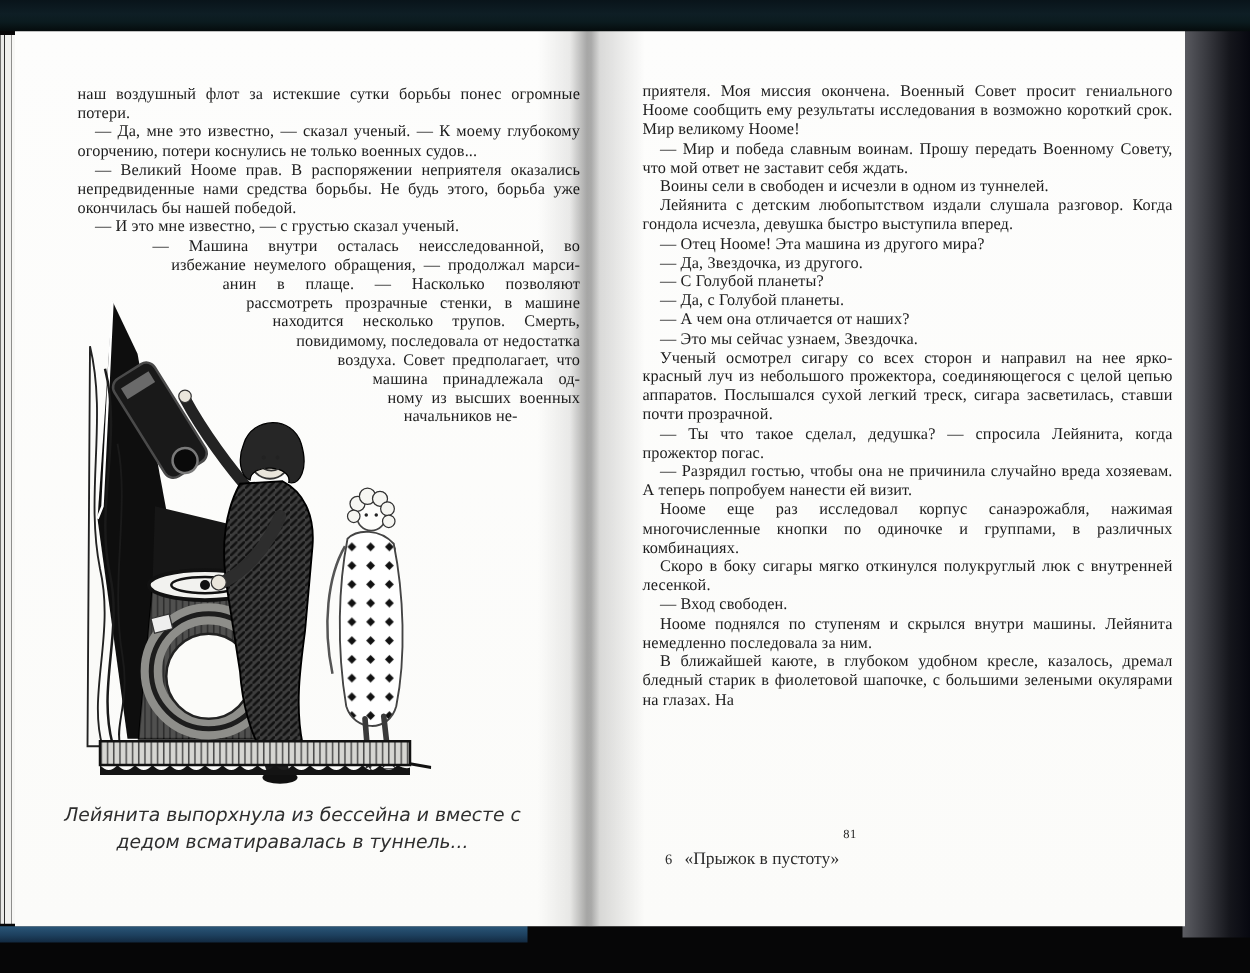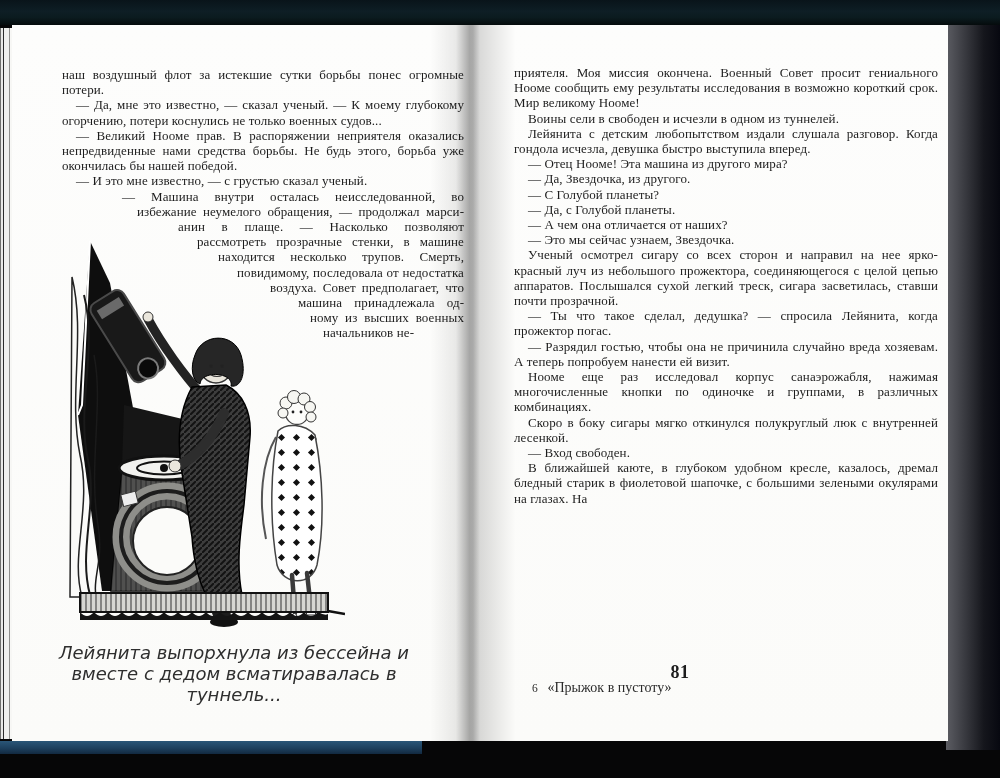--- a/index.html
+++ b/index.html
@@ -32,23 +32,23 @@
   .col-left{left:50px;top:43px;width:402px;}
   .col-right{left:44px;top:41px;width:424px;}
   .para{margin:0;text-indent:14px;}
   [data-list] .para:first-child{text-indent:0;}
   .wrap-zone{overflow:hidden;}
   .wrap-zone .para{text-indent:14px;}
   .fl{float:left;clear:left;height:15.2px;}
   .illustration{position:absolute;left:52px;top:211px;width:281px;height:396px;}
   .caption{position:absolute;left:32px;top:618px;width:380px;text-align:center;
     font-family:"DejaVu Sans","Liberation Sans",sans-serif;font-style:italic;
-    font-size:18px;line-height:21px;color:#2e2e2e;}
+    font-size:15px;line-height:21px;color:#2e2e2e;}
   .folio{position:absolute;left:0;top:638px;width:420px;text-align:center;
-    font-size:18px;color:#1c1c1c;letter-spacing:.5px;font-weight:bold;}
+    font-size:10px;color:#1c1c1c;letter-spacing:.5px;}
   .sig{position:absolute;left:62px;top:656px;font-size:11px;color:#2a2a2a;}
   .sig .sig-num{font-size:11.5px;margin-right:7px;}
   .sig .sig-title{font-size:14px;}
 </style>
 </head>
 <body>
 
 <div class="photo">
   <div class="cover-top"></div>
   <div class="cover-blue"></div>
@@ -178,34 +178,36 @@
       </svg>
 
       <div class="caption">Лейянита выпорхнула из бессейна и вместе с дедом всматиравалась в туннель...</div>
     </div>
 
     <div class="gutter"></div>
 
     <div class="page page-right">
       <div class="text-col col-right" data-list="right_page.paragraphs">
           <p class="para">приятеля. Моя миссия окончена. Военный Совет просит гениального Нооме сообщить ему результаты исследования в возможно короткий срок. Мир великому Нооме!</p>
+          <p class="para">— Мир и победа славным воинам. Прошу передать Военному Совету, что мой ответ не заставит себя ждать.</p>
           <p class="para">Воины сели в свободен и исчезли в одном из туннелей.</p>
           <p class="para">Лейянита с детским любопытством издали слушала разговор. Когда гондола исчезла, девушка быстро выступила вперед.</p>
           <p class="para">— Отец Нооме! Эта машина из другого мира?</p>
           <p class="para">— Да, Звездочка, из другого.</p>
           <p class="para">— С Голубой планеты?</p>
           <p class="para">— Да, с Голубой планеты.</p>
           <p class="para">— А чем она отличается от наших?</p>
           <p class="para">— Это мы сейчас узнаем, Звездочка.</p>
           <p class="para">Ученый осмотрел сигару со всех сторон и направил на нее ярко-красный луч из небольшого прожектора, соединяющегося с целой цепью аппаратов. Послышался сухой легкий треск, сигара засветилась, ставши почти прозрачной.</p>
           <p class="para">— Ты что такое сделал, дедушка? — спросила Лейянита, когда прожектор погас.</p>
           <p class="para">— Разрядил гостью, чтобы она не причинила случайно вреда хозяевам. А теперь попробуем нанести ей визит.</p>
           <p class="para">Нооме еще раз исследовал корпус санаэрожабля, нажимая многочисленные кнопки по одиночке и группами, в различных комбинациях.</p>
           <p class="para">Скоро в боку сигары мягко откинулся полукруглый люк с внутренней лесенкой.</p>
           <p class="para">— Вход свободен.</p>
+          <p class="para">Нооме поднялся по ступеням и скрылся внутри машины. Лейянита немедленно последовала за ним.</p>
           <p class="para">В ближайшей каюте, в глубоком удобном кресле, казалось, дремал бледный старик в фиолетовой шапочке, с большими зелеными окулярами на глазах. На</p>
         </div>
       <div class="folio">81</div>
       <div class="sig">
         <span class="sig-num">6</span>
         <span class="sig-title">«Прыжок в пустоту»</span>
       </div>
     </div>
 
   </div>

